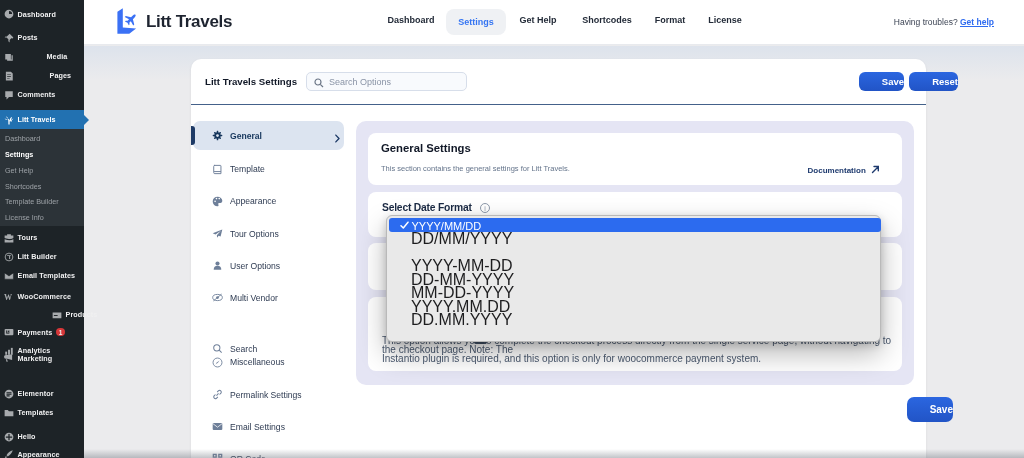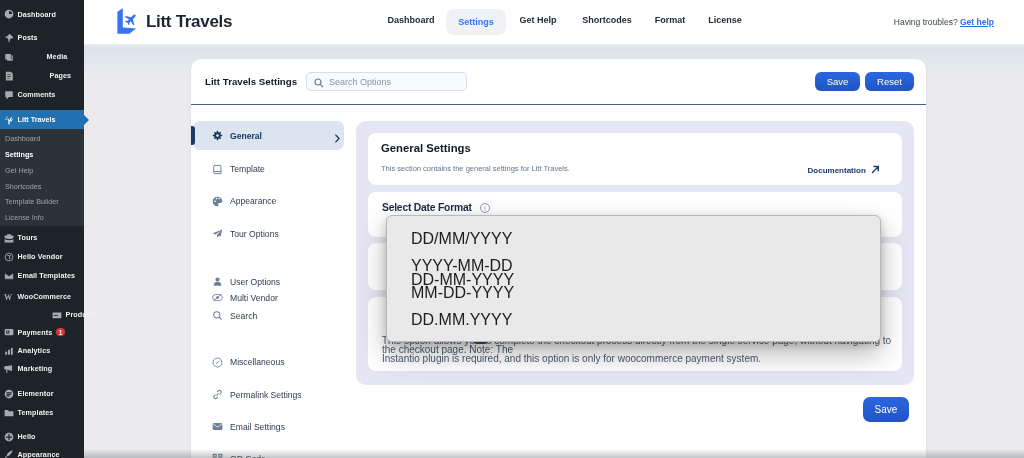--- a/index.html
+++ b/index.html
@@ -31,21 +31,21 @@
 #set-pill span { position:absolute; left:50%; transform:translateX(-50%); top:8px; font-size:9px; font-weight:bold; color:#3575f2; }
 #havtrb { position:absolute; right:30px; top:17px; font-size:8.5px; color:#3c4454; }
 #havtrb a { color:#2e6bf0; text-decoration:underline; font-weight:bold; }
 
 
 #bigcard { position:absolute; left:191px; top:59px; width:735px; height:399px; background:#fff; border-radius:10px 10px 0 0; box-shadow:0 1px 3px rgba(0,0,0,0.07); }
 #topbar-title { position:absolute; left:205px; top:76px; font-size:9.7px; font-weight:bold; color:#111827; }
 #searchbox { position:absolute; left:306px; top:72px; width:161px; height:19px; background:#f8fafd; border:1px solid #d7deea; border-radius:5px; }
 #searchbox .mag { position:absolute; left:7px; top:4.5px; width:10px; height:10px; }
 #searchbox span { position:absolute; left:22px; top:4px; font-size:9px; color:#8a94a6; }
-.btn { position:absolute; background:linear-gradient(#2b66e0, #2154c6); color:#fff; font-weight:normal; border-radius:6px; text-align:center; }
+.btn { position:absolute; background:linear-gradient(#2b66e0, #2154c6); color:#fff; font-weight:bold; border-radius:6px; text-align:right;margin-left:44px; }
 #btn-save1 { left:815px; top:72px; width:45px; height:19px; font-size:9.5px; line-height:19px; }
 #btn-reset { left:865px; top:72px; width:49px; height:19px; font-size:9.5px; line-height:19px; }
 #topbar-line { position:absolute; left:191px; top:104px; width:735px; height:1px; background:#44618a; }
 
 
 .snav { position:absolute; display:flex; align-items:center; font-size:8.6px; color:#2e3b52; }
 .snav .sic { width:11px; height:11px; margin-right:7px; color:#6e7f99; }
 .snav .sic svg { display:block; width:11px; height:11px; }
 #snav-active { position:absolute; left:193px; top:121px; width:151px; height:29px; background:#dce4f0; border-radius:7px; }
 #snav-bar { position:absolute; left:191px; top:125.5px; width:4px; height:19px; background:#1d3a66; border-radius:0 3px 3px 0; }
@@ -140,21 +140,21 @@
       </span>
       <span>Tours</span>
     </div>
   <div class="mi" style="top:247px;">
       <span class="ic">
         <svg viewBox="0 0 16 16">
           <circle cx="8" cy="8" r="6.2" fill="none" stroke="currentColor" stroke-width="1.4"></circle>
           <path fill="currentColor" d="M5 5h6v1.5H9.8V11H8.2V6.5H5z"></path>
         </svg>
       </span>
-      <span>Hello Vendor</span>
+      <span>Litt Builder</span>
     </div>
   <div class="mi" style="top:266px;">
       <span class="ic">
         <svg viewBox="0 0 16 16">
           <path fill="currentColor" d="M1 3h14v10H1z M1 3l7 5 7-5" stroke="#1d2327" stroke-width="0.8"></path>
         </svg>
       </span>
       <span>Email Templates</span>
     </div>
   <div class="mi" style="top:287px;">
@@ -188,21 +188,21 @@
   <div class="mi" style="top:341px;">
       <span class="ic">
         <svg viewBox="0 0 16 16">
           <rect x="2" y="9" width="3" height="5" fill="currentColor"></rect>
           <rect x="6.5" y="6" width="3" height="8" fill="currentColor"></rect>
           <rect x="11" y="3" width="3" height="11" fill="currentColor"></rect>
         </svg>
       </span>
       <span>Analytics</span>
     </div>
-  <div class="mi" style="top:359px;">
+  <div class="mi" style="top:344px;align-items:flex-end;">
       <span class="ic">
         <svg viewBox="0 0 16 16">
           <path fill="currentColor" d="M13 2v9L5 9H3a2 2 0 0 1 0-6h2z M5 10l1 4H4l-1-4z"></path>
         </svg>
       </span>
       <span>Marketing</span>
     </div>
   <div class="mi" style="top:384px;">
       <span class="ic">
         <svg viewBox="0 0 16 16">
@@ -301,34 +301,34 @@
 <div class="snav" style="left:212px; top:195.5px;"><span class="sic">
       <svg viewBox="0 0 16 16">
         <path fill="currentColor" d="M8 1a7 7 0 1 0 0 14c1 0 1.5-.7 1.5-1.5S9 12 9 11.5c0-1 .7-1.5 2-1.5h1.5c1.5 0 2.5-1.5 2.5-3C15 3.5 11.9 1 8 1zM4.5 9A1.2 1.2 0 1 1 4.5 6.6 1.2 1.2 0 0 1 4.5 9zm2-4A1.2 1.2 0 1 1 6.5 2.6 1.2 1.2 0 0 1 6.5 5zm4 0A1.2 1.2 0 1 1 10.5 2.6 1.2 1.2 0 0 1 10.5 5z"></path>
       </svg>
     </span>Appearance</div>
 <div class="snav" style="left:212px; top:228px;"><span class="sic">
       <svg viewBox="0 0 16 16">
         <path fill="currentColor" d="M15 2L1 7.5l4 1.8L13 4 7 10.5l.5 3.5 2-2.8 3 1.3z"></path>
       </svg>
     </span>Tour Options</div>
-<div class="snav" style="left:212px; top:260px;margin-top:16px;"><span class="sic">
+<div class="snav" style="left:212px; top:260px;"><span class="sic">
       <svg viewBox="0 0 16 16">
         <circle cx="8" cy="5" r="3" fill="currentColor"></circle>
         <path fill="currentColor" d="M2.5 14a5.5 5.5 0 0 1 11 0z"></path>
       </svg>
     </span>User Options</div>
 <div class="snav" style="left:212px; top:292px;"><span class="sic">
       <svg viewBox="0 0 16 16">
         <ellipse cx="8" cy="8" rx="7" ry="4.5" fill="none" stroke="currentColor" stroke-width="1.3"></ellipse>
         <circle cx="8" cy="8" r="2" fill="currentColor"></circle>
         <path d="M2 13L14 3" stroke="currentColor" stroke-width="1.3"></path>
       </svg>
     </span>Multi Vendor</div>
-<div class="snav" style="left:212px; top:310px;"><span class="sic">
+<div class="snav" style="left:212px; top:343px;"><span class="sic">
       <svg viewBox="0 0 16 16">
         <circle cx="7" cy="7" r="4.5" fill="none" stroke="currentColor" stroke-width="1.5"></circle>
         <line x1="10.5" y1="10.5" x2="14" y2="14" stroke="currentColor" stroke-width="1.5"></line>
       </svg>
     </span>Search</div>
 <div class="snav" style="left:212px; top:356.5px;"><span class="sic">
       <svg viewBox="0 0 16 16">
         <circle cx="8" cy="8" r="6.5" fill="none" stroke="currentColor" stroke-width="1.3"></circle>
         <path fill="currentColor" d="M11 5l-2.5 3.5L5 11l2.5-3.5z"></path>
       </svg>
@@ -360,20 +360,27 @@
 <div id="gs-doc">Documentation <svg width="9" height="9" viewBox="0 0 9 9">
       <path d="M1.5 7.5 L7 2 M3 1.5 L7.3 1.5 L7.3 5.8" fill="none" stroke="#1e3a6e" stroke-width="1.4" stroke-linecap="round"></path>
     </svg></div>
 <div id="sdf-label">Select Date Format</div>
 <div id="sdf-info">i</div>
 <div id="toggle-sliver"></div>
 <div id="desc">This option allows you to complete the checkout process directly from the single service page, without navigating to the checkout page. Note: The<br>Instantio plugin is required, and this option is only for woocommerce payment system.</div>
 <div class="btn" id="btn-save2">Save</div>
 
 <div id="dropdown">
+  <div id="dd-sel">
+      <svg class="chk" width="9" height="9" viewBox="0 0 9 9" style="position:absolute;left:11.5px;top:2.5px;">
+        <path d="M1 4.8 L3.3 7 L8 1.2" stroke="#fff" stroke-width="1.5" fill="none" stroke-linecap="round" stroke-linejoin="round"></path>
+      </svg>
+      <span class="txt">YYYY/MM/DD</span>
+    </div>
   <div class="ddrow" style="top:16px;">DD/MM/YYYY</div>
   <div class="ddrow" style="top:43px;">YYYY-MM-DD</div>
   <div class="ddrow" style="top:56.5px;">DD-MM-YYYY</div>
   <div class="ddrow" style="top:70px;">MM-DD-YYYY</div>
+  <div class="ddrow" style="top:83.5px;">YYYY.MM.DD</div>
   <div class="ddrow" style="top:97px;">DD.MM.YYYY</div>
 </div>
 
 <div style="position:absolute; left:84px; top:449px; width:940px; height:9px; background:linear-gradient(rgba(120,125,135,0), rgba(110,115,125,0.42));"></div>
 
 </body></html>

